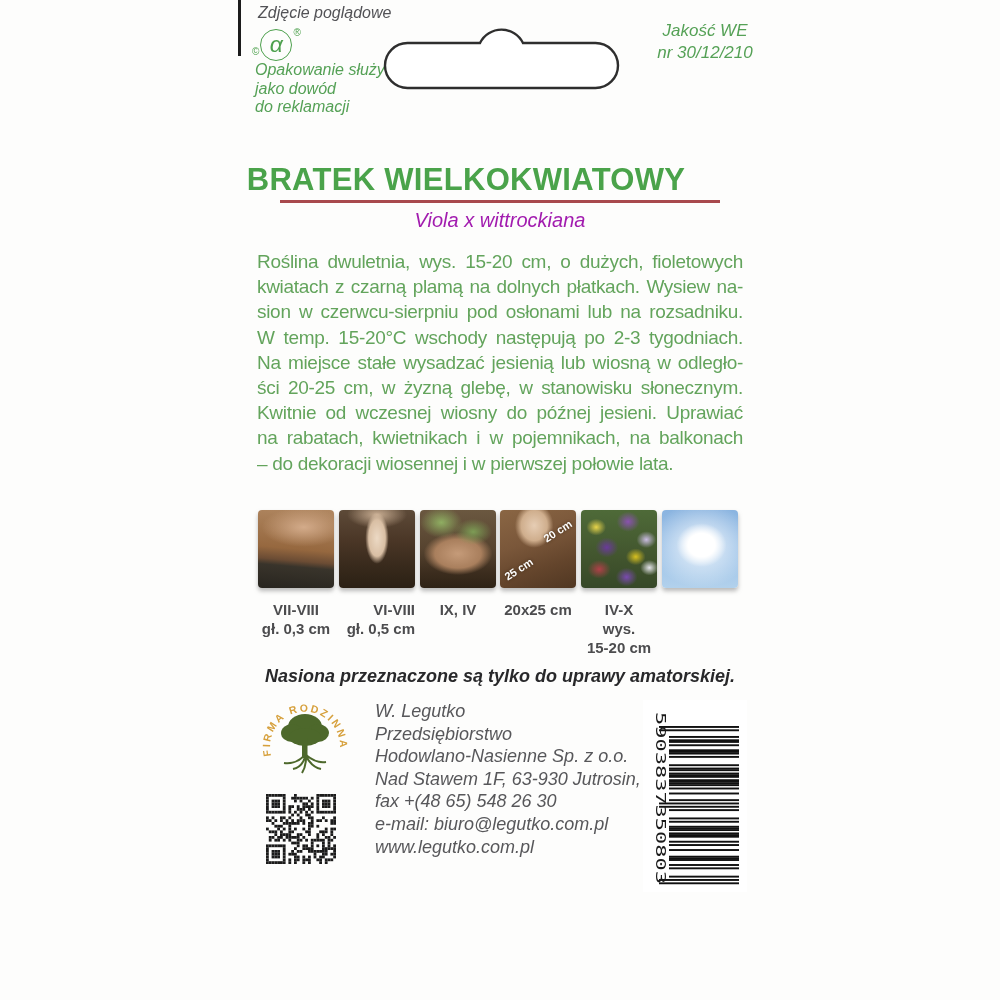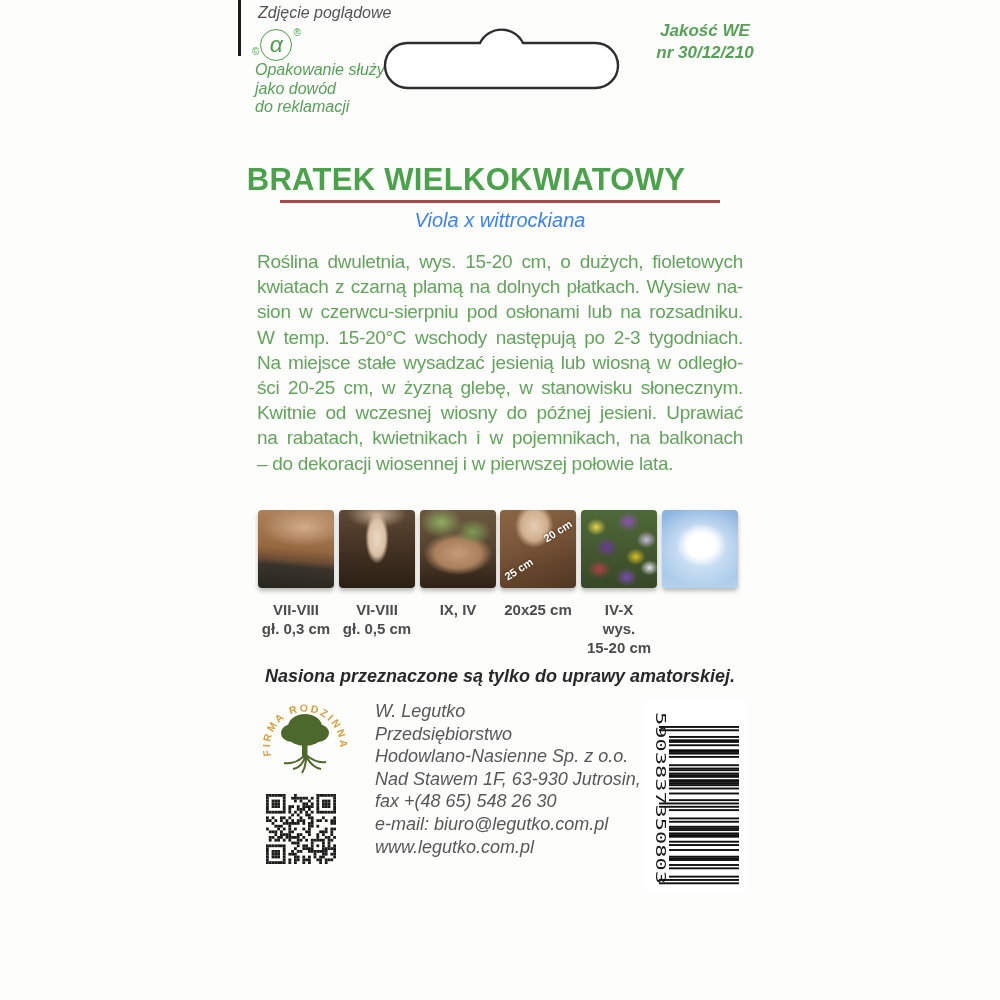--- a/index.html
+++ b/index.html
@@ -13,27 +13,27 @@
   .alpha-circle{width:30px;height:30px;border:1.6px solid #4da04d;border-radius:50%;
                 display:flex;align-items:center;justify-content:center;margin:0 1px;}
   .alpha-circle .a{font-size:23px;font-style:italic;line-height:1;transform:translateY(-1px);}
   .alpha-row .reg{font-size:10px;align-self:flex-start;}
   .pack-note{position:absolute;left:255px;top:61px;font-size:16px;font-style:italic;
              color:#55a156;line-height:18.5px;}
   
   .hang-tab{position:absolute;left:377px;top:14px;}
   
   .quality{position:absolute;left:645px;top:20px;width:120px;text-align:center;
-           font-size:17px;font-weight:bold;font-style:italic;color:#55a156;line-height:22px;}
+           font-size:17px;font-weight:normal;font-style:italic;color:#55a156;line-height:22px;}
   
   .title{position:absolute;left:0;top:162px;width:932px;margin:0;text-align:center;
          font-size:31px;font-weight:bold;color:#4aa34a;letter-spacing:.3px;}
   .red-rule{position:absolute;left:280px;top:200px;width:440px;height:3px;background:#a8494d;}
   .latin{position:absolute;left:0;top:209px;width:1000px;text-align:center;
-         font-size:20px;font-style:italic;color:#3b82f6;}
+         font-size:20px;font-style:italic;color:#a21caf;}
   
   .desc{position:absolute;left:257px;top:249px;width:486px;font-size:19px;letter-spacing:-.3px;
         line-height:25.2px;color:#63a45c;}
   .dline{text-align:justify;white-space:normal;}
   .dline:not(:last-child){text-align-last:justify;}
   
   .photos{position:absolute;left:258px;top:510px;width:482px;height:78px;}
   .photo{position:absolute;top:0;width:76px;height:78px;border-radius:4px;
          box-shadow:0 3px 4px rgba(130,130,130,.55);overflow:hidden;}
   .p1{left:0;background:
@@ -141,21 +141,21 @@
     </div>
     <div class="photo p5"></div>
     <div class="photo p6"></div>
   </div>
 
   <div class="plabels">
       <div class="plabel" style="left: 0px;">
         <div>VII-VIII</div>
         <div>gł. 0,3 cm</div>
       </div>
-      <div class="plabel" style="left: 81px;">
+      <div class="plabel" style="left: 81px; text-align: right;">
         <div>VI-VIII</div>
         <div>gł. 0,5 cm</div>
       </div>
       <div class="plabel" style="left: 162px;">
         <div>IX, IV</div>
       </div>
       <div class="plabel" style="left: 242px;">
         <div>20x25 cm</div>
       </div>
       <div class="plabel" style="left: 323px;">

